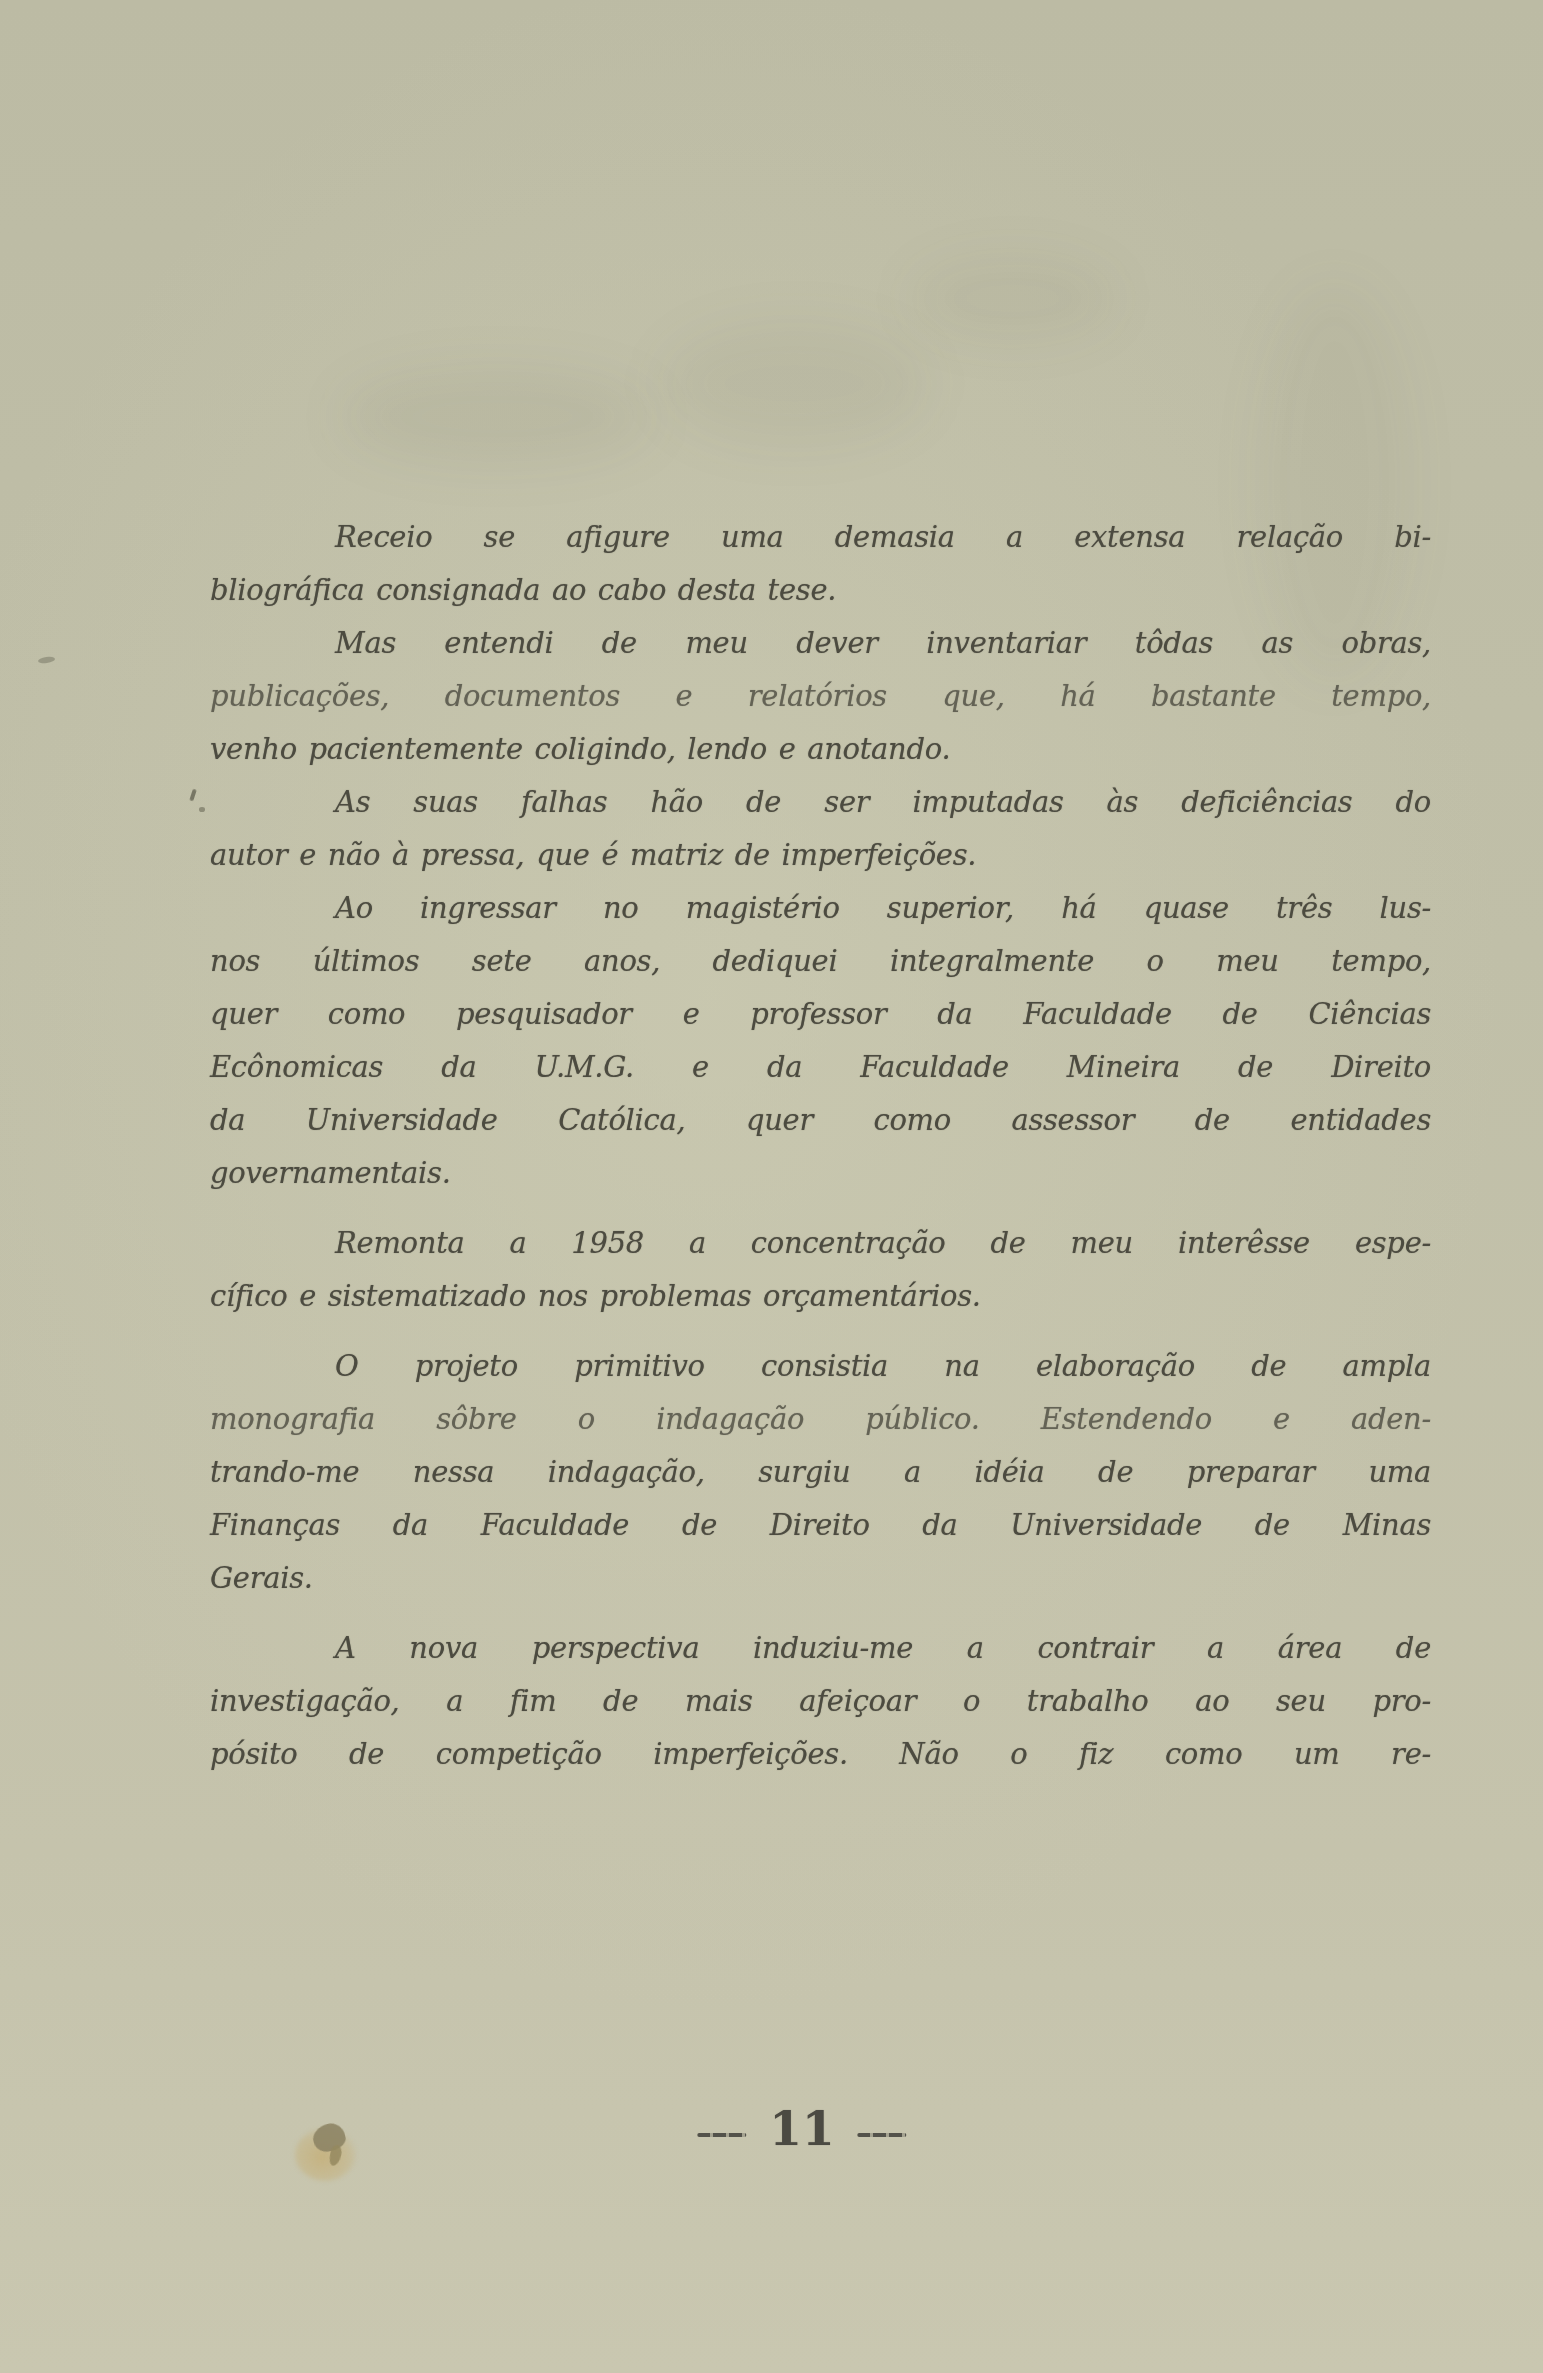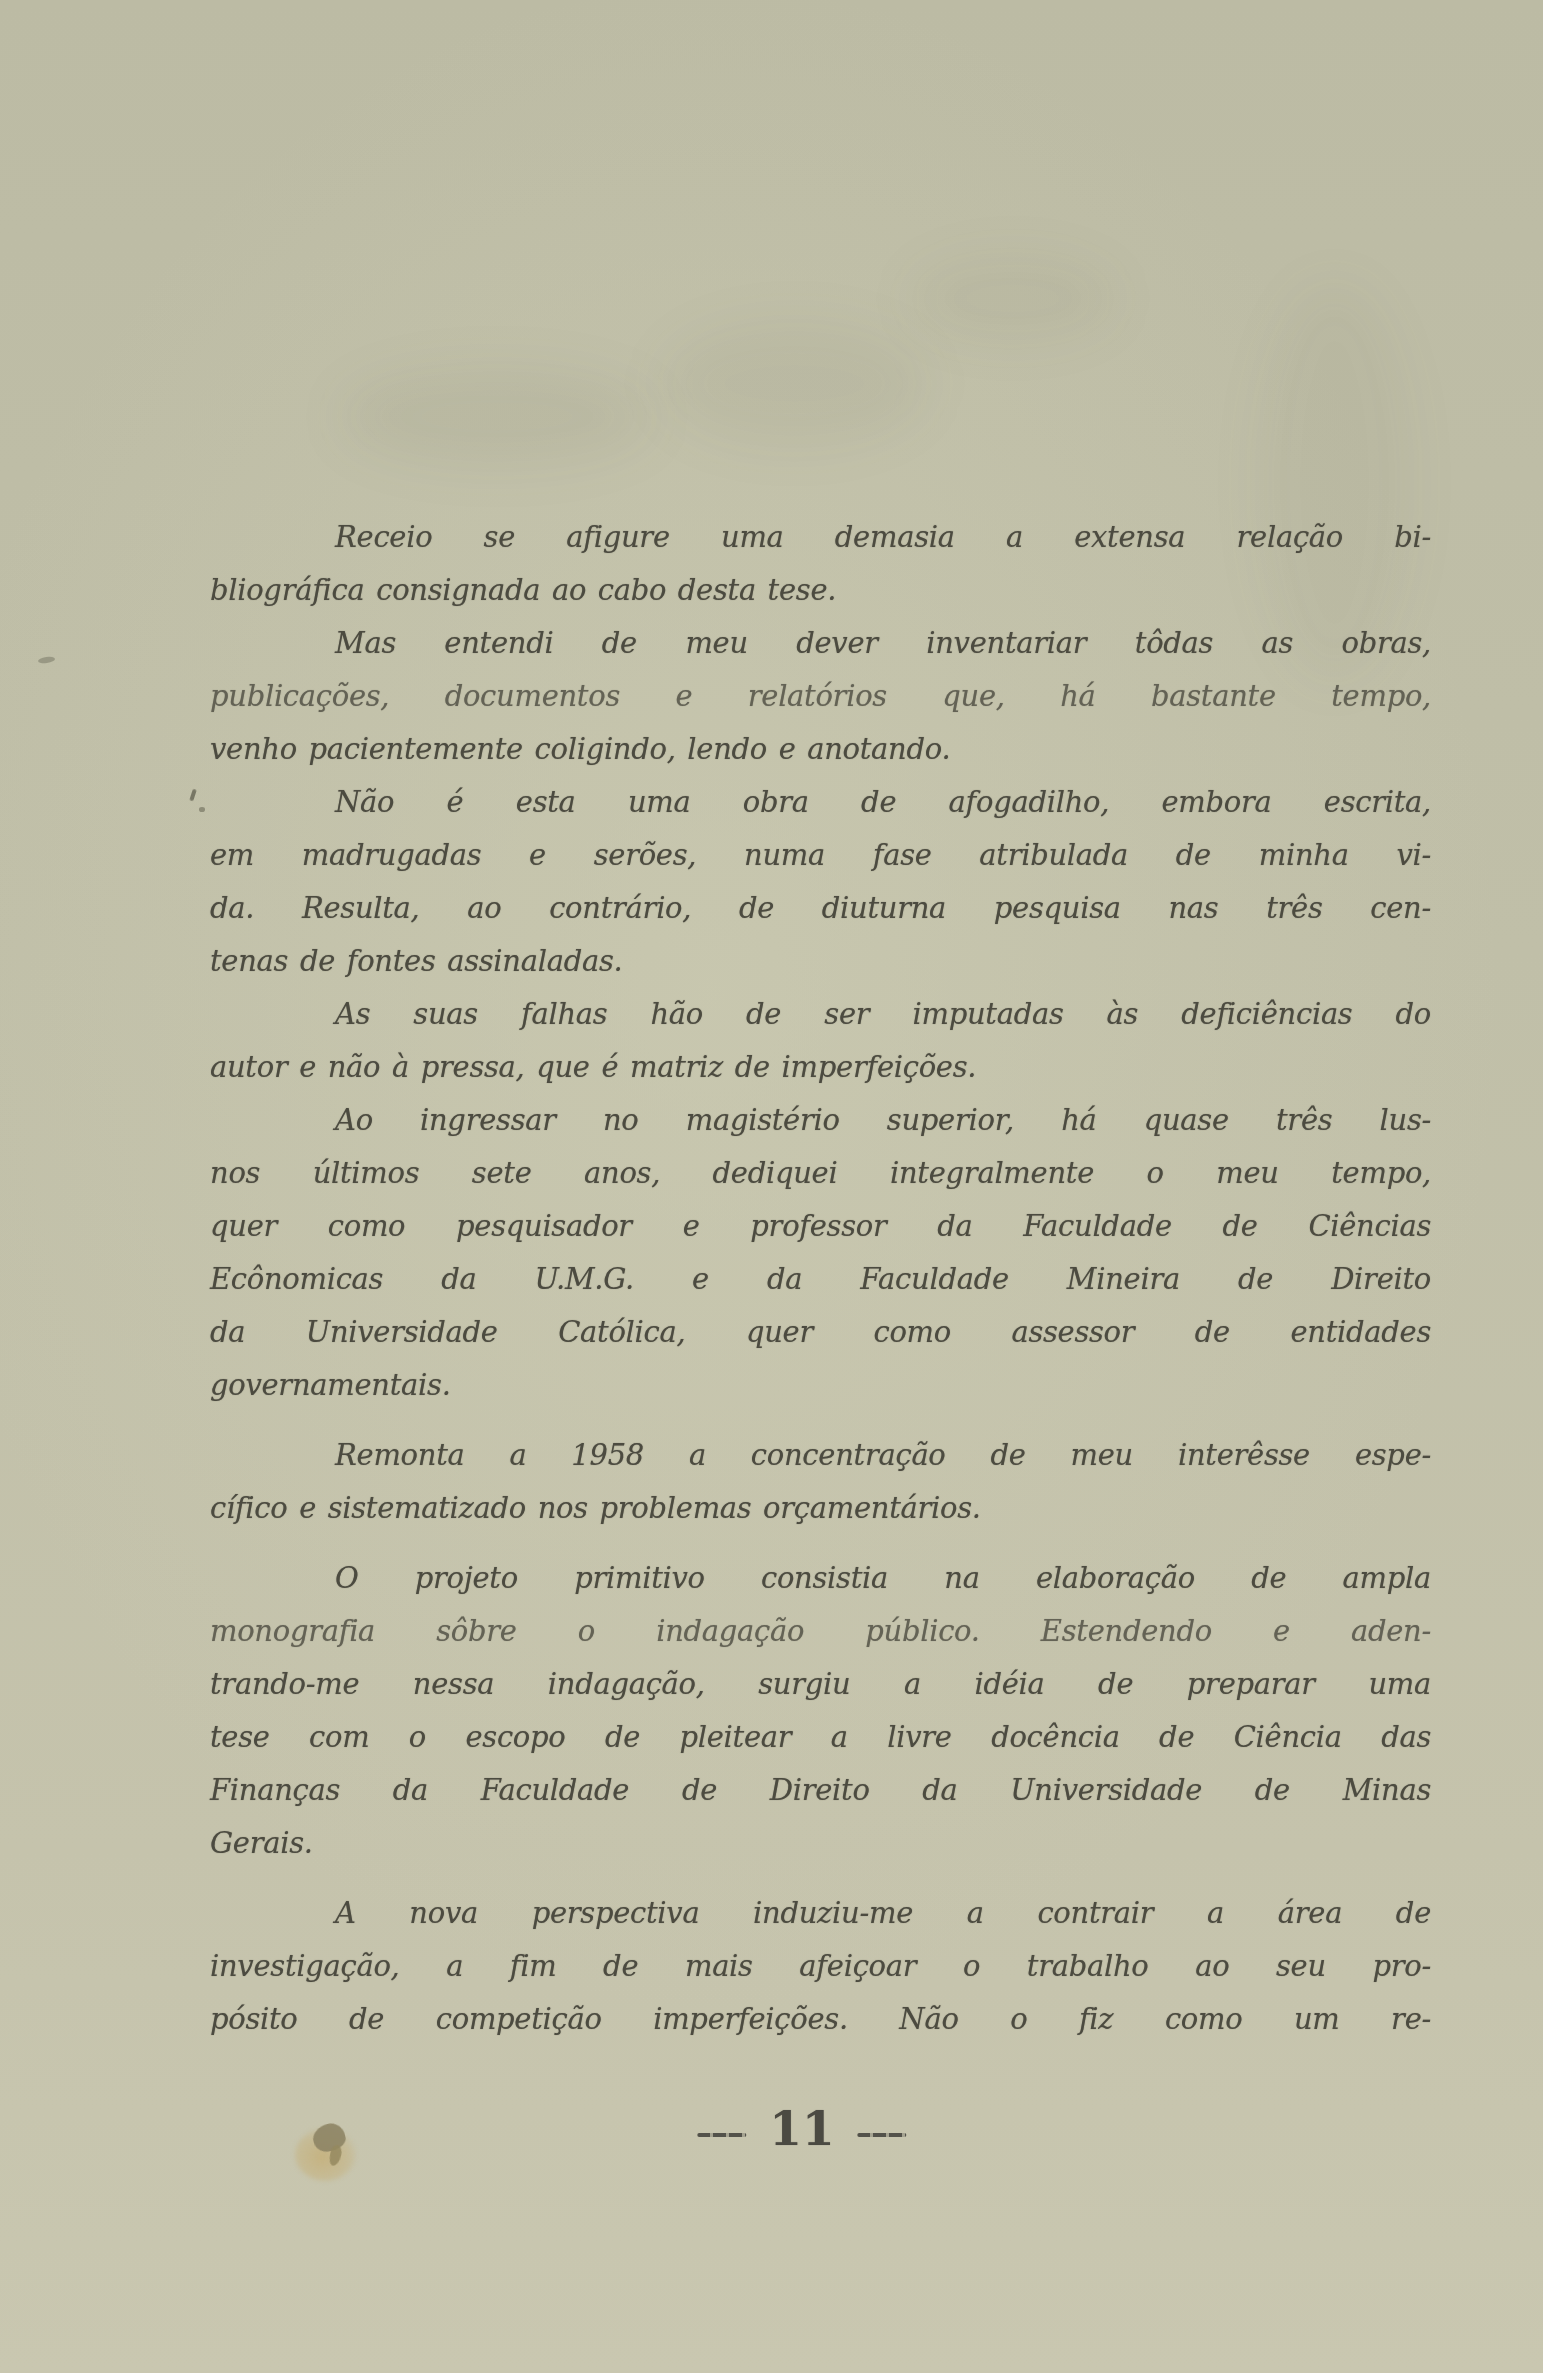--- a/index.html
+++ b/index.html
@@ -98,26 +98,20 @@
       <div class="line indent">Receio se afigure uma demasia a extensa relação bi-</div>
       <div class="line final">bliográfica consignada ao cabo desta tese.</div>
     </div>
 
     <div class="para">
       <div class="line indent">Mas entendi de meu dever inventariar tôdas as obras,</div>
       <div class="line faded">publicações, documentos e relatórios que, há bastante tempo,</div>
       <div class="line final">venho pacientemente coligindo, lendo e anotando.</div>
     </div>
 
-    <div class="para">
-      <div class="line indent">Não é esta uma obra de afogadilho, embora escrita,</div>
-      <div class="line">em madrugadas e serões, numa fase atribulada de minha vi-</div>
-      <div class="line">da. Resulta, ao contrário, de diuturna pesquisa nas três cen-</div>
-      <div class="line final">tenas de fontes assinaladas.</div>
-    </div>
 
     <div class="para">
       <div class="line indent">As suas falhas hão de ser imputadas às deficiências do</div>
       <div class="line final">autor e não à pressa, que é matriz de imperfeições.</div>
     </div>
 
     <div class="para">
       <div class="line indent">Ao ingressar no magistério superior, há quase três lus-</div>
       <div class="line">nos últimos sete anos, dediquei integralmente o meu tempo,</div>
       <div class="line">quer como pesquisador e professor da Faculdade de Ciências</div>
@@ -128,21 +122,20 @@
 
     <div class="para spaced">
       <div class="line indent">Remonta a 1958 a concentração de meu interêsse espe-</div>
       <div class="line final">cífico e sistematizado nos problemas orçamentários.</div>
     </div>
 
     <div class="para spaced">
       <div class="line indent">O projeto primitivo consistia na elaboração de ampla</div>
       <div class="line faded">monografia sôbre o indagação público. Estendendo e aden-</div>
       <div class="line">trando-me nessa indagação, surgiu a idéia de preparar uma</div>
-      <div class="line">tese com o escopo de pleitear a livre docência de Ciência das</div>
       <div class="line">Finanças da Faculdade de Direito da Universidade de Minas</div>
       <div class="line final">Gerais.</div>
     </div>
 
     <div class="para spaced">
       <div class="line indent">A nova perspectiva induziu-me a contrair a área de</div>
       <div class="line">investigação, a fim de mais afeiçoar o trabalho ao seu pro-</div>
       <div class="line">pósito de competição imperfeições. Não o fiz como um re-</div>
     </div>
 

